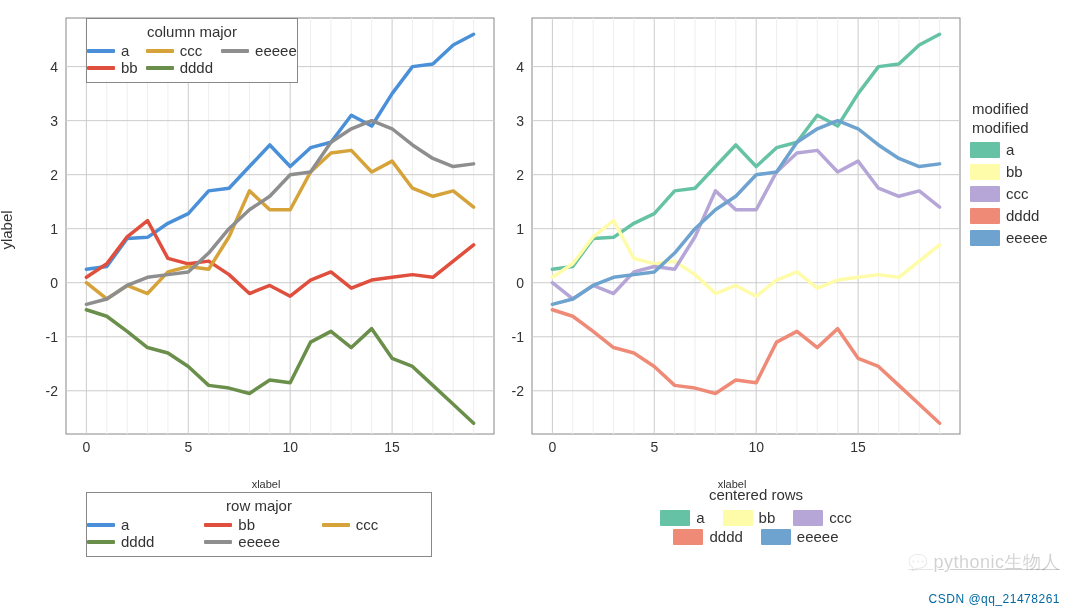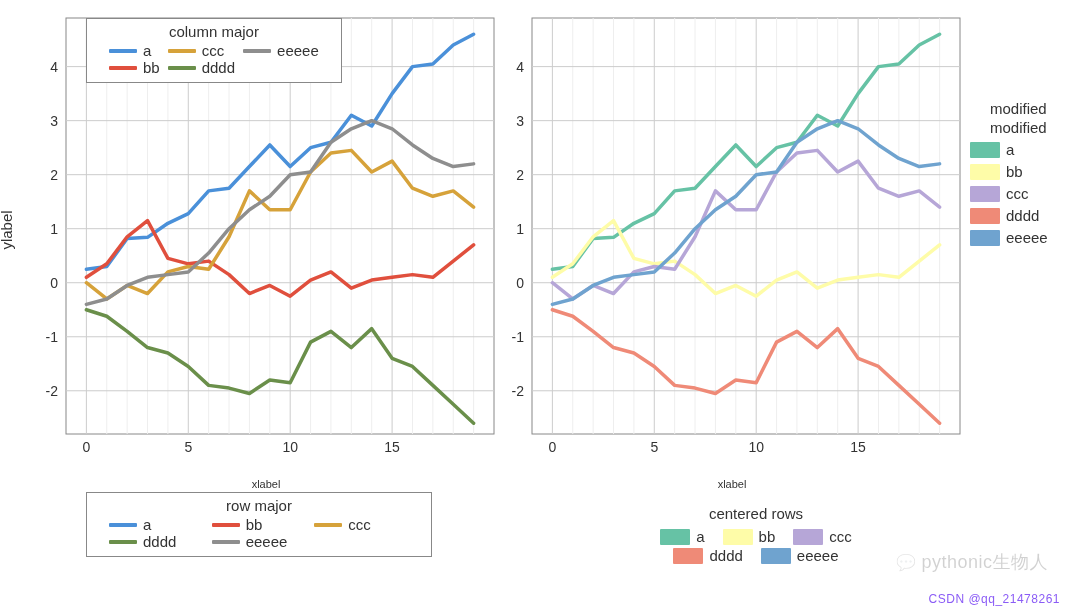--- a/index.html
+++ b/index.html
@@ -8,39 +8,39 @@
   .row-charts { display: flex; position: absolute; top: 0; left: 36px; width: 970px; height: 460px; }
   .chart-panel { position: relative; }
   .y-axis-label { position: absolute; left: -30px; top: 50%; transform: translate(-50%,-50%) rotate(-90deg); font-size: 15px; }
   .x-axis-label { position: absolute; bottom: -30px; left: 50%; transform: translateX(-50%); font-size: 11px; }
   svg { display:block; }
   .plot-border { fill: #fff; stroke: #888; stroke-width: 1; }
   .grid line { stroke: #ccc; stroke-width: 1; }
   .grid line.minor { stroke: #eee; }
   .tick text { font-size: 14px; fill: #333; }
   .series { fill: none; stroke-width: 3.5; stroke-linejoin: round; stroke-linecap: round; }
-  .legend-box { position: absolute; background: #fff; border: 1px solid #888; padding: 4px 22px 6px; }
+  .legend-box { position: absolute; background: #fff; border: 1px solid #888; padding: 4px 0 6px; }
   .legend-title { text-align: center; font-size: 15px; margin: 0 0 2px; }
   .legend-grid { display: grid; column-gap: 8px; row-gap: 0; }
   .legend-item { display: flex; align-items: center; gap: 6px; font-size: 15px; white-space: nowrap; }
   .swatch-line { width: 28px; height: 4px; border-radius: 1px; }
   .swatch-patch { width: 30px; height: 16px; border-radius: 1px; }
   
   .legend-right { position: absolute; left: 8px; top: 100px; }
-  .legend-right .hdr { font-size: 15px; margin: 0 0 2px 20px; }
+  .legend-right .hdr { font-size: 15px; margin: 0 0 2px 2px; }
   .legend-right .legend-item { margin: 5px 0; }
   
   .bottom-legends { position: absolute; left: 36px; top: 486px; width: 1030px; height: 110px; }
   .legend-centered { text-align: center; }
   .legend-centered .legend-title { margin-bottom: 4px; }
   .legend-centered-inner { display: inline-block; }
   .legend-centered-row { display: flex; justify-content: center; gap: 18px; margin: 2px 0; }
-  .watermark1 { position:absolute; right: 32px; bottom: 40px; color: rgba(0,0,0,.18); font-size: 18px; letter-spacing: .5px; pointer-events:none; }
+  .watermark1 { position:absolute; right: 20px; bottom: 40px; color: rgba(0,0,0,.18); font-size: 18px; letter-spacing: .5px; pointer-events:none;text-decoration:underline; }
   .watermark1::before { content:"💬 "; opacity:.55; font-size:16px; }
-  .watermark2 { position: absolute; right: 20px; bottom: 8px; color: #8b5cf6; font-size: 12px; letter-spacing: .5px; pointer-events:none; }
+  .watermark2 { position: absolute; right: 20px; bottom: 8px; color: #0369a1; font-size: 12px; letter-spacing: .5px; pointer-events:none; }
 </style>
 </head>
 <body>
 <div class="page">
 
   <div class="row-charts">
 
     <div class="chart-panel" id="panel-left" style="width:460px;height:460px;">
       <div class="y-axis-label">ylabel</div>
       <svg width="460" height="460">
@@ -240,21 +240,21 @@
     <span class="swatch-line" style="background:#6a8f4a"></span>
     <span>dddd</span>
           </div>
           <div class="legend-item">
     <span class="swatch-line" style="background:#8e8e8e"></span>
     <span>eeeee</span>
           </div>
         </div>
     </div>
 
-    <div class="legend-centered" id="legend-centered" style="position:absolute; left:500px; top:19px; width:440px;">
+    <div class="legend-centered" id="legend-centered" style="position:absolute; left:500px; top:0; width:440px;">
       <div class="legend-title">centered rows</div>
       <div class="legend-centered-inner" id="legend-centered-rows"><div class="legend-centered-row">
        <div class="legend-item">
     <span class="swatch-patch" style="background:#66c2a5"></span>
     <span>a</span>
             </div>
             <div class="legend-item">
     <span class="swatch-patch" style="background:#fefca8"></span>
     <span>bb</span>
             </div>

